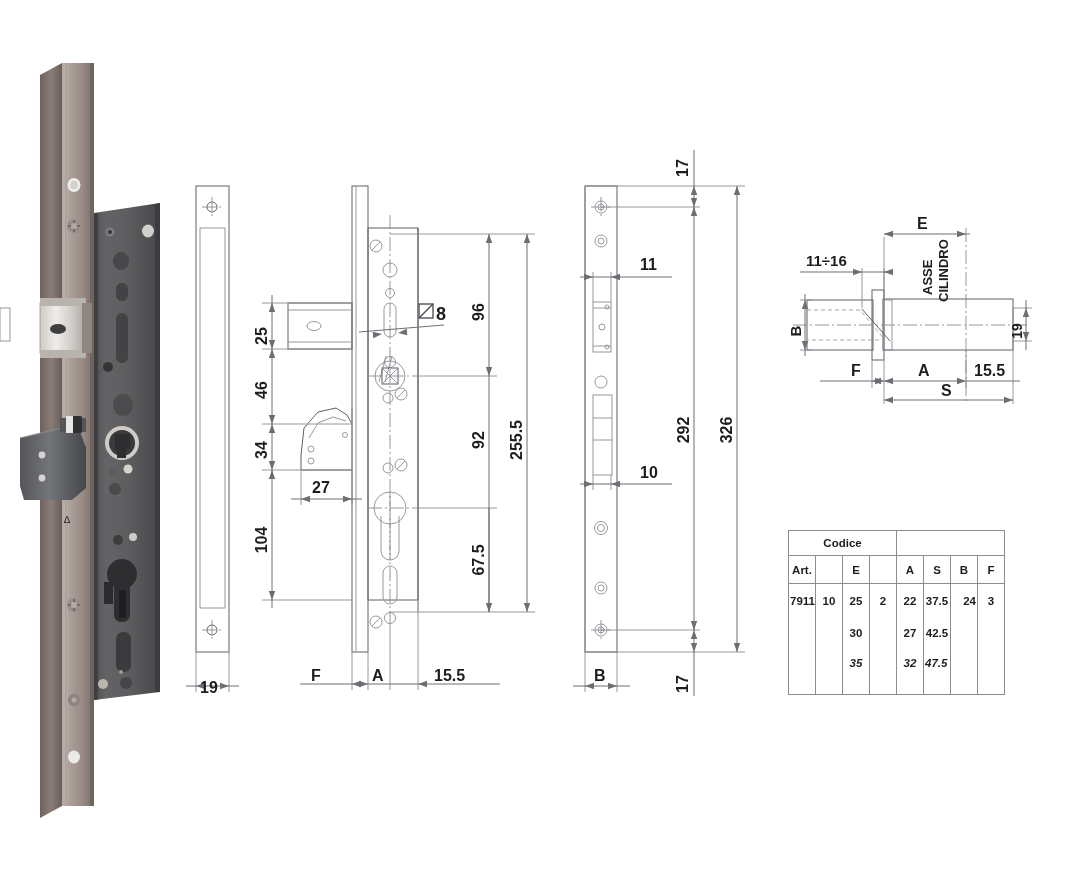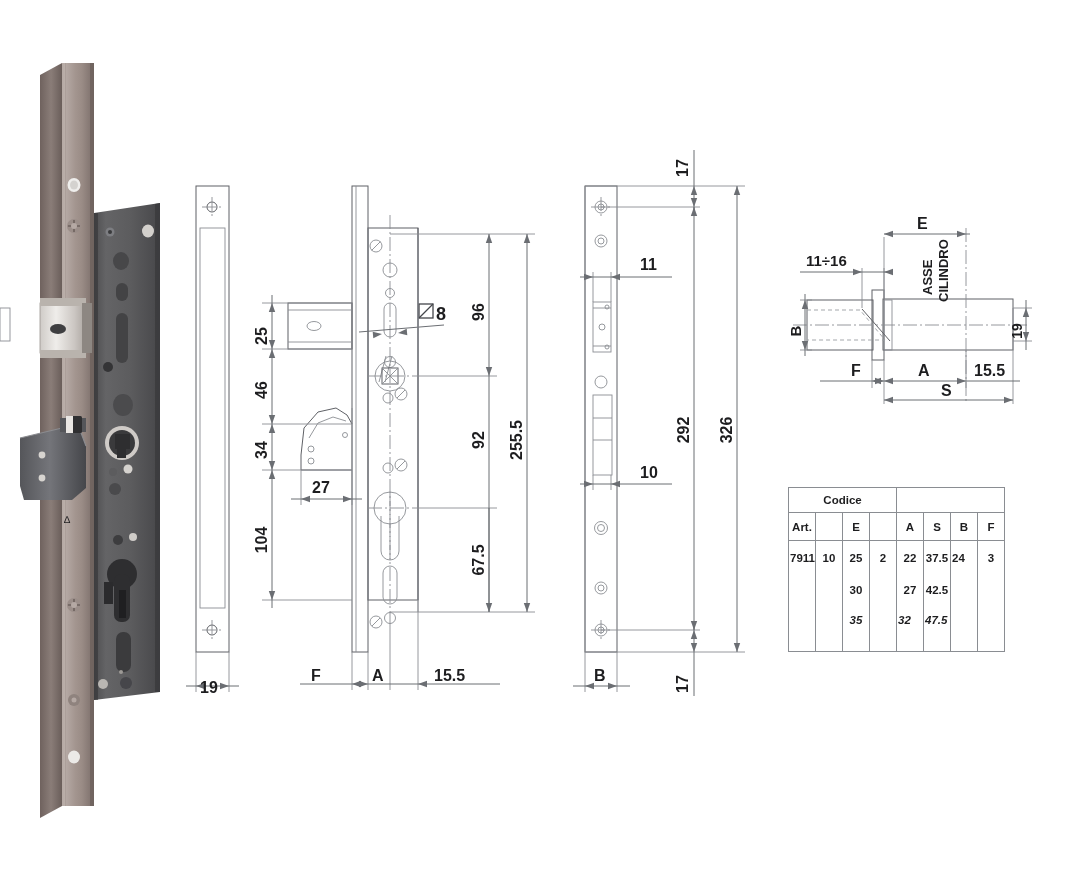--- a/index.html
+++ b/index.html
@@ -495,21 +495,21 @@
         <path d="M884,400 L1013,400" class="dim"></path>
         <path d="M884,400 l9,-3.2 0,6.4 Z" fill="#6b6e73"></path>
         <path d="M1013,400 l-9,-3.2 0,6.4 Z" fill="#6b6e73"></path>
         <text class="t16" x="941" y="396">S</text>
       </g>
     </g>
 
   </svg>
 
   <div style="position:absolute;left:788px;top:487px;width:217px;height:165px;">
-    <table style="width:100%;height:100%;border-collapse:collapse;font-size:11.5px;font-weight:bold;color:#1d1d1f;table-layout:fixed;">
+    <table style="width:100%;height:100%;border-collapse:collapse;font-size:11.5px;font-weight:bold;color:#1d1d1f;table-layout:fixed;margin-top:43px;">
       <tbody>
           <tr style="height:22px;">
         <td colspan="4" style="border:1px solid #8a8d92;text-align:center;">Codice</td>
         <td colspan="4" style="border:1px solid #8a8d92;"></td>
       </tr>
       <tr style="height:24px;">
         <td style="border:1px solid #8a8d92;text-align:center;width:14%;">Art.</td>
         <td style="border:1px solid #8a8d92;text-align:center;width:11%;"></td>
         <td style="border:1px solid #8a8d92;text-align:center;width:12%;">E</td>
         <td style="border:1px solid #8a8d92;text-align:center;width:11%;"></td>
@@ -518,39 +518,39 @@
         <td style="border:1px solid #8a8d92;text-align:center;width:13%;">B</td>
         <td style="border:1px solid #8a8d92;text-align:center;width:12%;">F</td>
       </tr>
       <tr style="height:30px;">
         <td style="border-left:1px solid #8a8d92;border-right:1px solid #8a8d92;text-align:center;">7911</td>
         <td style="border-right:1px solid #8a8d92;text-align:center;">10</td>
         <td style="border-right:1px solid #8a8d92;text-align:center;">25</td>
         <td style="border-right:1px solid #8a8d92;text-align:center;">2</td>
         <td style="border-right:1px solid #8a8d92;text-align:center;">22</td>
         <td style="border-right:1px solid #8a8d92;text-align:center;">37.5</td>
-        <td style="border-right:1px solid #8a8d92;text-align:left;">24</td>
+        <td style="border-right:1px solid #8a8d92;text-align:right;">24</td>
         <td style="border-right:1px solid #8a8d92;text-align:center;">3</td>
       </tr>
       <tr style="height:26px;">
         <td style="border-left:1px solid #8a8d92;border-right:1px solid #8a8d92;text-align:center;"></td>
         <td style="border-right:1px solid #8a8d92;text-align:center;"></td>
         <td style="border-right:1px solid #8a8d92;text-align:center;">30</td>
         <td style="border-right:1px solid #8a8d92;text-align:center;"></td>
         <td style="border-right:1px solid #8a8d92;text-align:center;">27</td>
         <td style="border-right:1px solid #8a8d92;text-align:center;">42.5</td>
         <td style="border-right:1px solid #8a8d92;text-align:center;"></td>
         <td style="border-right:1px solid #8a8d92;text-align:center;"></td>
       </tr>
       <tr style="height:26px;font-style:italic;">
         <td style="border-left:1px solid #8a8d92;border-right:1px solid #8a8d92;text-align:center;"></td>
         <td style="border-right:1px solid #8a8d92;text-align:center;"></td>
         <td style="border-right:1px solid #8a8d92;text-align:center;">35</td>
         <td style="border-right:1px solid #8a8d92;text-align:center;"></td>
-        <td style="border-right:1px solid #8a8d92;text-align:left;">32</td>
+        <td style="border-right:1px solid #8a8d92;text-align:center;">32</td>
         <td style="border-right:1px solid #8a8d92;text-align:left;">47.5</td>
         <td style="border-right:1px solid #8a8d92;text-align:center;"></td>
         <td style="border-right:1px solid #8a8d92;text-align:center;"></td>
       </tr>
       <tr style="height:14px;">
         <td style="border-left:1px solid #8a8d92;border-right:1px solid #8a8d92;border-bottom:1px solid #8a8d92;"></td>
         <td style="border-right:1px solid #8a8d92;border-bottom:1px solid #8a8d92;"></td>
         <td style="border-right:1px solid #8a8d92;border-bottom:1px solid #8a8d92;"></td>
         <td style="border-right:1px solid #8a8d92;border-bottom:1px solid #8a8d92;"></td>
         <td style="border-right:1px solid #8a8d92;border-bottom:1px solid #8a8d92;"></td>

